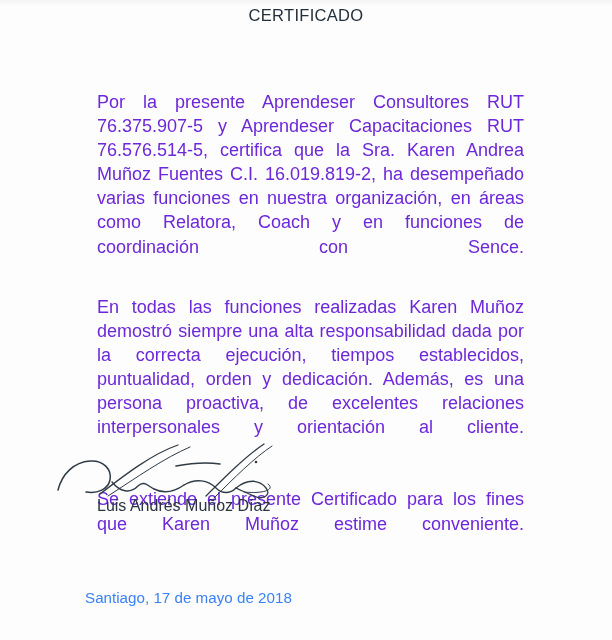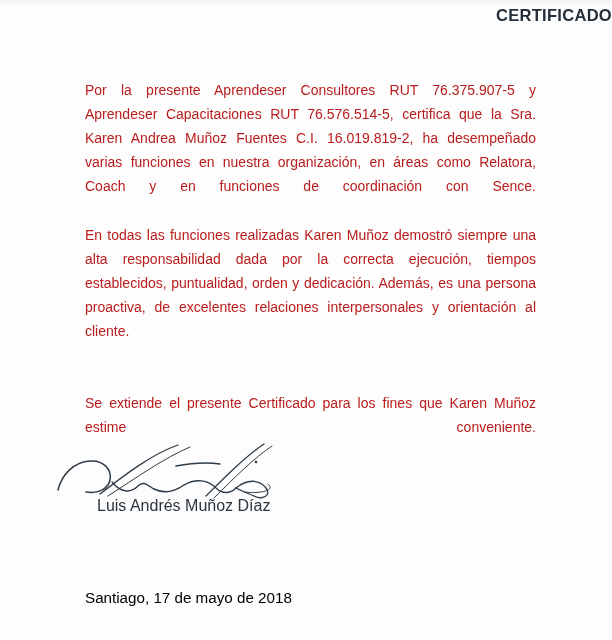--- a/index.html
+++ b/index.html
@@ -26,41 +26,41 @@
     left: 0; top: 0; right: 0; height: 6px;
     background: linear-gradient(#f4f4f6, #fdfdfd);
     pointer-events: none;
   }
 
   .doc-title {
     position: absolute;
     left: 0;
     right: 0;
     top: 6px;
-    text-align: right;
+    text-align: center;
     font-size: 16.5px;
-    font-weight: bold;
+    font-weight: normal;
     letter-spacing: 0.3px;
     color: #23303c;
   }
 
   .body-block {
     position: absolute;
     left: 85px;
     top: 78px;
     width: 451px;
   }
 
   .para {
-    margin: 0;
+    margin: 12px;
     text-align: justify;
     text-justify: inter-word;
-    font-size: 14px;
+    font-size: 18px;
     line-height: 24.1px;
-    color: #b91c1c;
+    color: #6d28d9;
   }
 
   .para.gap-before {
     margin-top: 24px;
   }
 
   
   .para:after {
     content: "";
     display: inline-block;
@@ -95,21 +95,21 @@
     color: #2b3540;
     white-space: nowrap;
   }
 
   .date-line {
     position: absolute;
     left: 85px;
     top: 586px;
     font-size: 15.2px;
     line-height: 24px;
-    color: #000000;
+    color: #3b82f6;
     white-space: nowrap;
   }
 </style>
 </head>
 <body>
 
 <div class="page">
 
   <div class="doc-title">CERTIFICADO</div>
 

